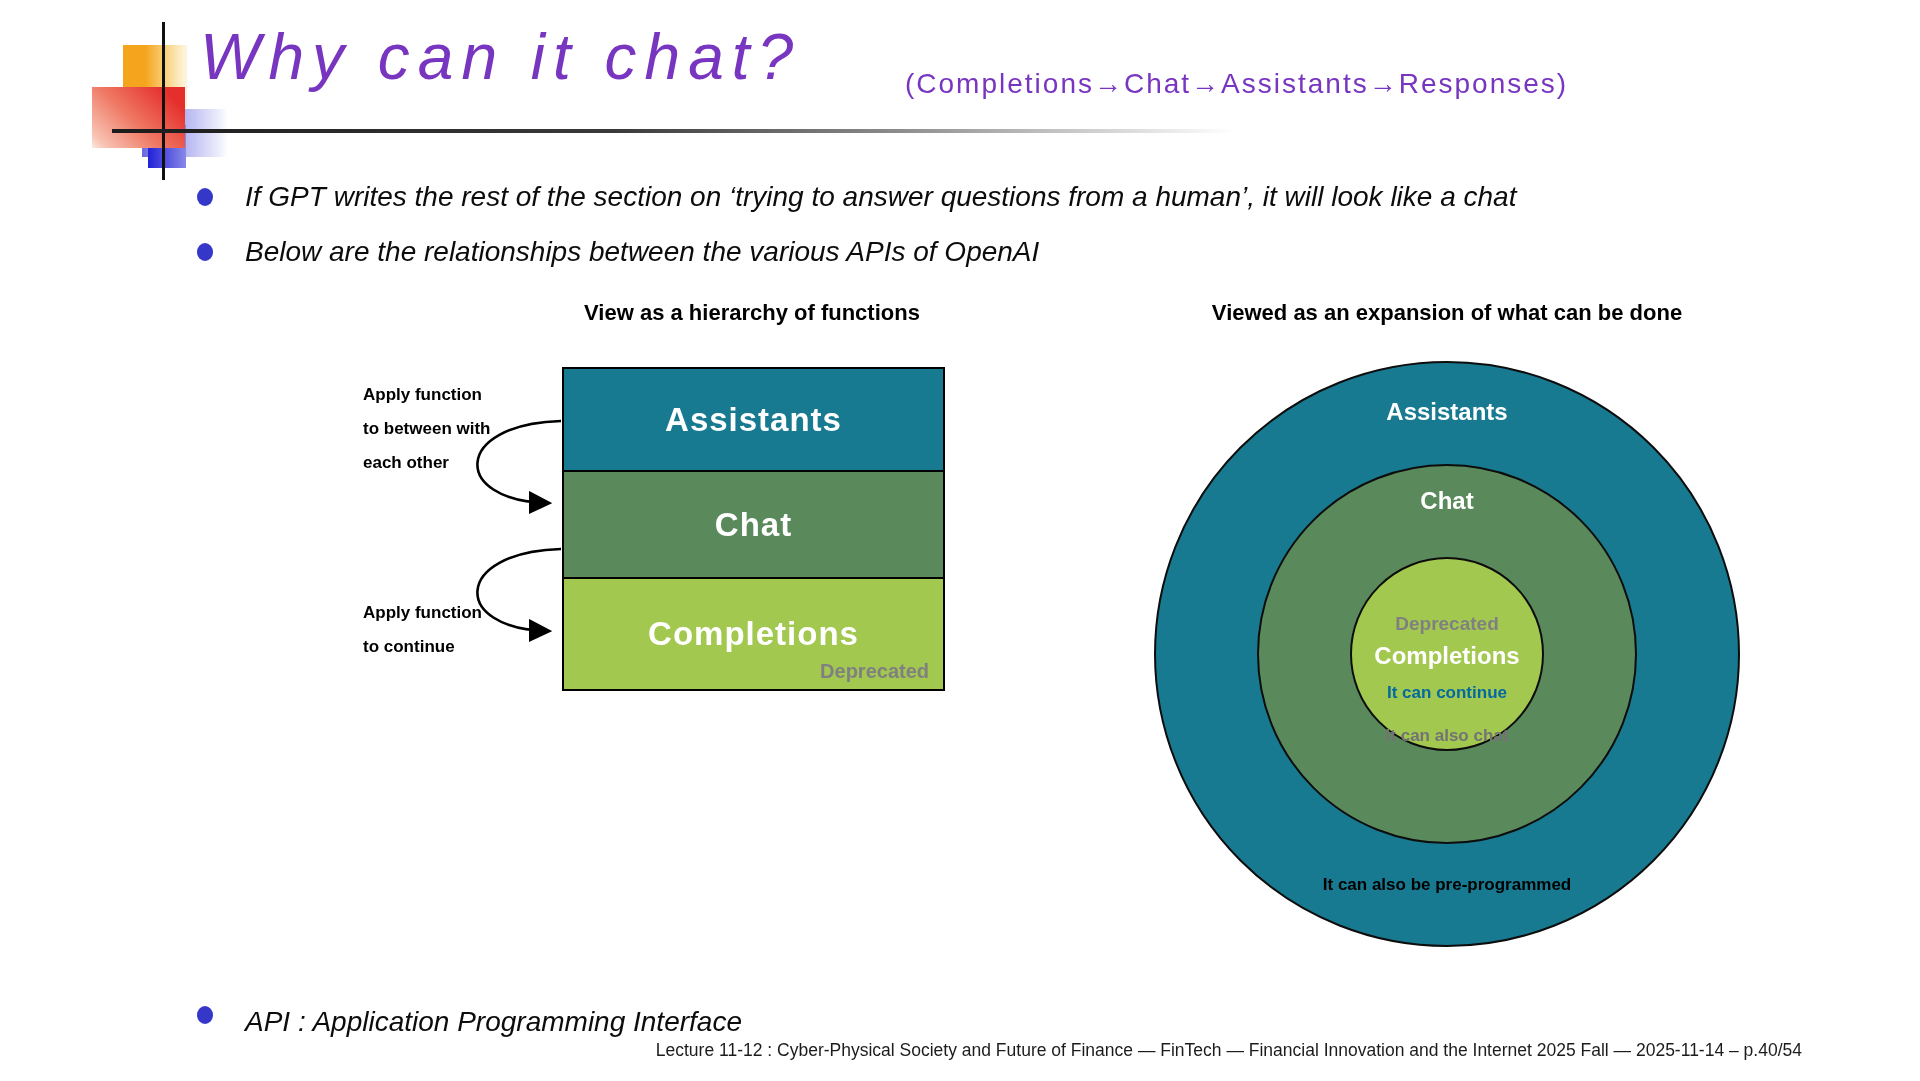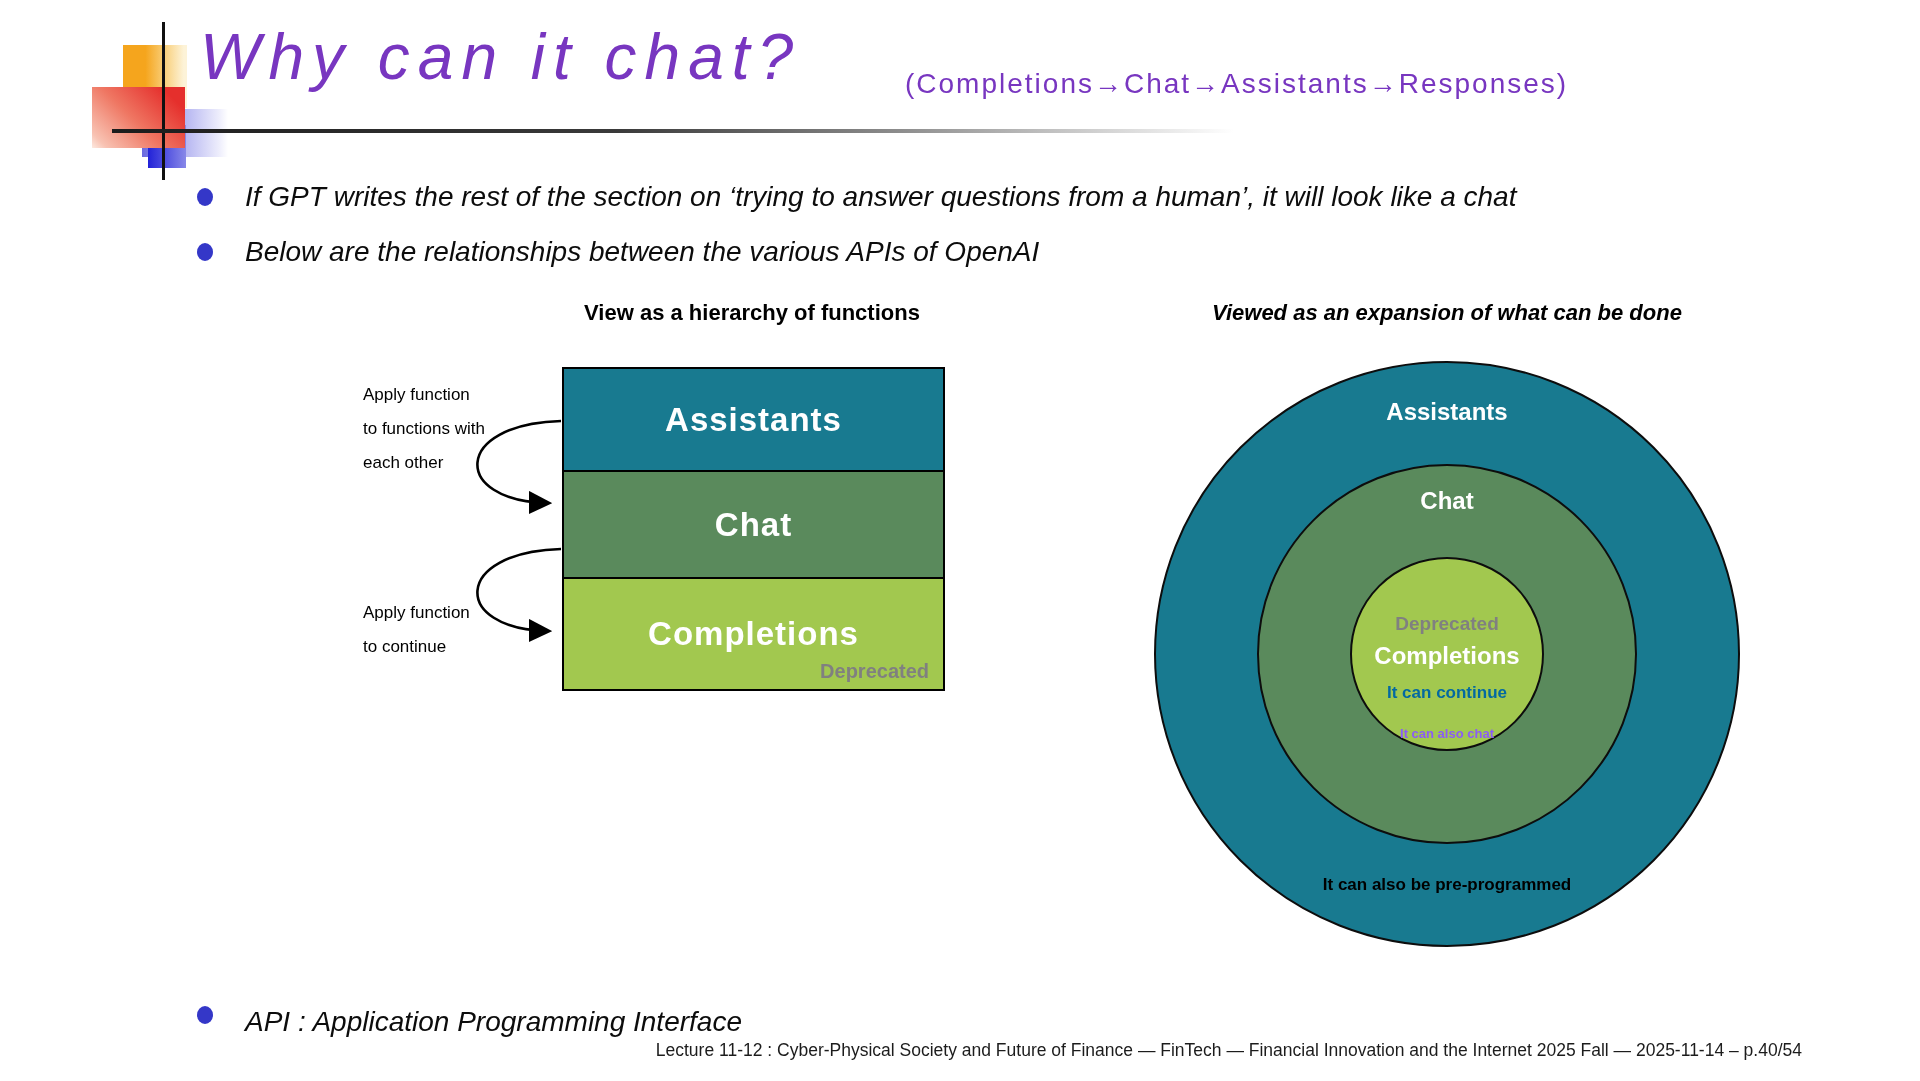--- a/index.html
+++ b/index.html
@@ -30,51 +30,51 @@
   .bullet-row{position:absolute;left:197px;font-size:28px;line-height:34px;color:#0c0c0c;font-style:italic;}
   .bullet-dot{position:absolute;width:16px;height:18px;border-radius:50%;}
   .b1{top:180px;} .b1d{left:197px;top:188px;}
   .b2{top:235px;} .b2d{left:197px;top:243px;}
   .b3{top:1005px;} .b3d{left:197px;top:1006px;}
   .bullet-text{margin-left:48px;white-space:nowrap;}
 
   
   .diagram-header{position:absolute;top:300px;font-size:22px;font-weight:bold;text-align:center;color:#000;}
   .dh-left{left:552px;width:400px;}
-  .dh-right{left:1147px;width:600px;font-style:italic;}
+  .dh-right{left:1147px;width:600px;}
 
   
   .stack{position:absolute;left:562px;top:367px;width:379px;border:2px solid #000;}
   .band{position:relative;display:flex;align-items:center;justify-content:center;}
   .band-label{font-size:33px;font-weight:bold;color:#fff;letter-spacing:1px;}
   .band-1{height:101px;}
   .band-2{height:105px;border-top:2px solid #000;}
   .band-3{height:110px;border-top:2px solid #000;}
   .deprecated-box{position:absolute;right:14px;bottom:6px;font-size:20px;font-weight:bold;}
 
   
-  .side-label{position:absolute;left:363px;width:160px;font-size:17px;font-weight:normal;
+  .side-label{position:absolute;left:363px;width:160px;font-size:17px;font-weight:bold;
     line-height:34px;color:#000;}
   .sl-1{top:378px;} .sl-2{top:596px;}
 
   .arrow-layer{position:absolute;left:0;top:0;width:1920px;height:1081px;pointer-events:none;}
 
   
   .ring{position:absolute;border:2px solid #0d0d0d;border-radius:50%;}
   .ring-outer{left:1154px;top:361px;width:582px;height:582px;}
   .ring-middle{left:1257px;top:464px;width:376px;height:376px;}
   .ring-inner{left:1350px;top:557px;width:190px;height:190px;}
   .ring-text{position:absolute;left:1447px;transform:translateX(-50%);white-space:nowrap;
     font-weight:bold;text-align:center;}
   .rt-assist{top:398px;font-size:24px;color:#fff;}
   .rt-chat{top:487px;font-size:24px;color:#fff;}
   .rt-depr{top:613px;font-size:19px;}
   .rt-compl{top:642px;font-size:24px;color:#fff;}
   .rt-continue{top:683px;font-size:17px;color:#0369a1;}
-  .rt-alsochat{top:726px;font-size:13px;color:#8b5cf6;}
+  .rt-alsochat{top:726px;font-size:17px;color:#737373;}
   .rt-preprog{top:875px;font-size:17px;color:#000;}
 
   
   .footer{position:absolute;right:158px;top:1040px;font-size:17.5px;color:#1c1c1c;white-space:nowrap;}
 </style>
 </head>
 <body>
 
 <div class="slide">
 
@@ -98,21 +98,21 @@
   <div class="bullet-dot b2d" style="background-color: rgb(52, 55, 200);"></div>
   <div class="bullet-row b2">
     <div class="bullet-text">Below are the relationships between the various APIs of OpenAI</div>
   </div>
 
   <div class="diagram-header dh-left">View as a hierarchy of functions</div>
   <div class="diagram-header dh-right">Viewed as an expansion of what can be done</div>
 
   <div class="side-label sl-1">
     <div>Apply function</div>
-    <div>to functions with</div>
+    <div>to between with</div>
     <div>each other</div>
   </div>
   <div class="side-label sl-2">
     <div>Apply function</div>
     <div>to continue</div>
   </div>
 
   <svg class="arrow-layer" viewBox="0 0 1920 1081">
     <defs>
       <marker id="ah" markerWidth="9" markerHeight="9" refX="7" refY="4.5" orient="auto">

